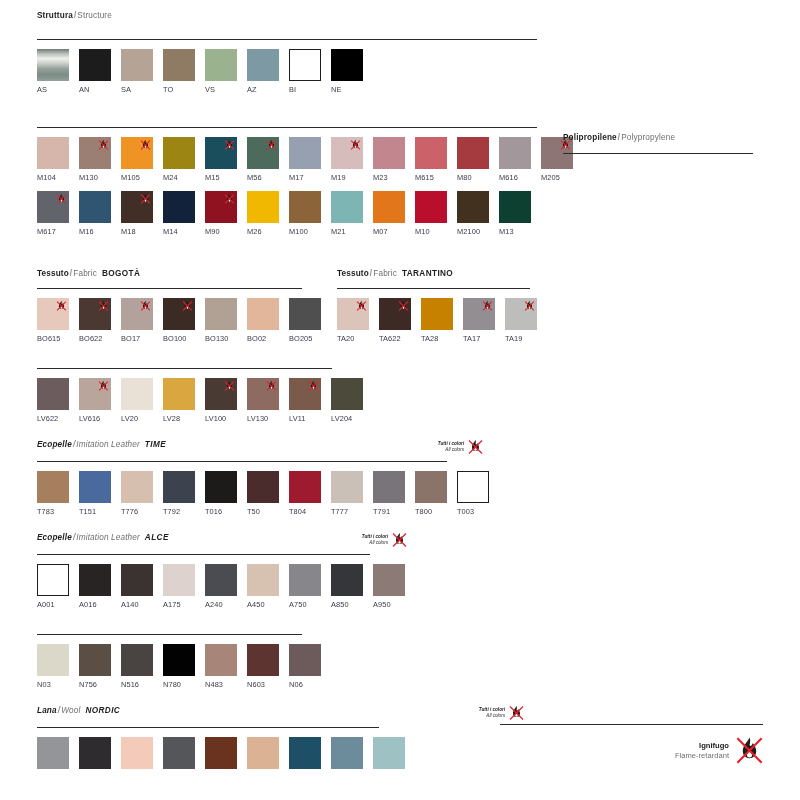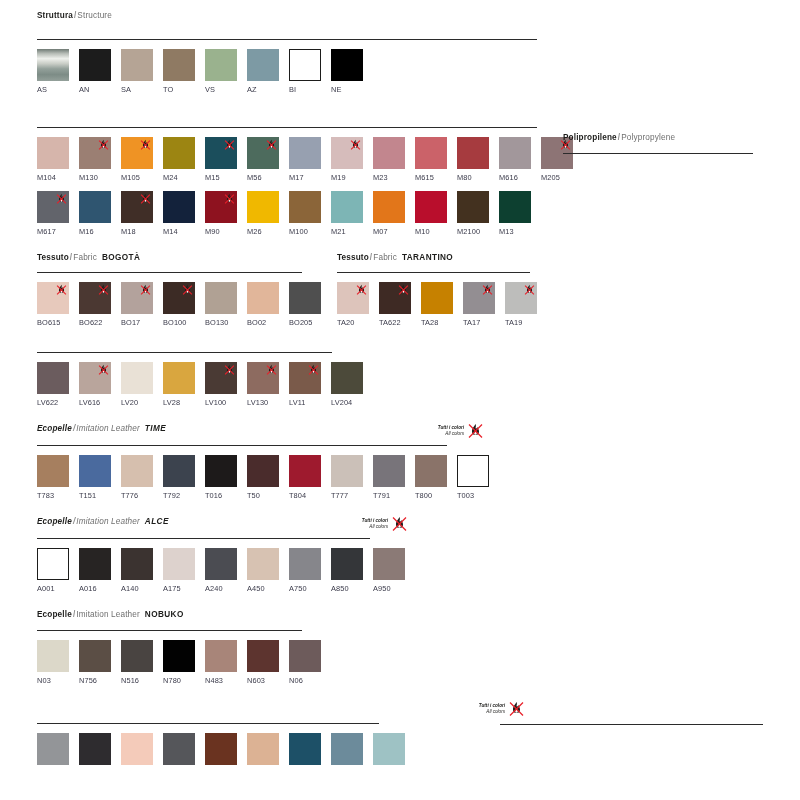--- a/index.html
+++ b/index.html
@@ -386,21 +386,21 @@
           </div>
           <div class="swatch-cell">
             <div class="swatch" style="background-color: rgb(13, 64, 48);"></div>
             <div class="swatch-label">M13</div>
           </div>
         </div>
     </div>
 
     <div class="spacer-16"></div>
 
-    <div style="position:relative;display:flex;">
+    <div style="position:relative;display:flex;margin-top:16px;">
 
       <div style="width:300px;">
         <div class="heading-line">
           <span class="h-bold">Tessuto</span><span class="h-slash">/</span><span class="h-light">Fabric</span><span class="h-name">BOGOTÀ</span>
         </div>
         <div style="height:5px"></div>
         <hr class="rule" style="width:265px">
         <div class="swatch-row">
             <div class="swatch-cell">
               <div class="swatch" style="background-color: rgb(231, 201, 188);">
@@ -744,23 +744,20 @@
           <div class="swatch-cell">
             <div class="swatch" style="background-color: rgb(139, 122, 118);"></div>
             <div class="swatch-label">A950</div>
           </div>
         </div>
     </div>
 
     <div class="spacer-16"></div>
 
     <div class="section">
-      <div class="heading-line">
-        <span class="h-bold">Ecopelle</span><span class="h-slash">/</span><span class="h-light">Imitation Leather</span><span class="h-name">NOBUKO</span>
-      </div>
       <div style="height:5px"></div>
       <hr class="rule" style="width:265px">
       <div class="swatch-row">
           <div class="swatch-cell">
             <div class="swatch" style="background-color: rgb(220, 216, 201);"></div>
             <div class="swatch-label">N03</div>
           </div>
           <div class="swatch-cell">
             <div class="swatch" style="background-color: rgb(91, 78, 69);"></div>
             <div class="swatch-label">N756</div>
@@ -785,20 +782,23 @@
             <div class="swatch" style="background-color: rgb(109, 91, 91);"></div>
             <div class="swatch-label">N06</div>
           </div>
         </div>
     </div>
 
     <div class="spacer-16"></div>
 
     <div class="section">
       <div class="section-head" style="position:relative;height:18px;">
+        <div class="heading-line">
+          <span class="h-bold">Lana</span><span class="h-slash">/</span><span class="h-light">Wool</span><span class="h-name">NORDIC</span>
+        </div>
         <div class="allcolors" style="right:13px;">
           <div class="allcolors-text">
             <div class="it">Tutti i colori</div>
             <div class="en">All colors</div>
           </div>
           <div class="allcolors-icon">
             <svg viewBox="0 0 30 32">
               <path d="M15 2 C12 8 8 10 8 17 a7 7 0 0 0 14 0 c0-4-2-6-3.5-9 C17.5 11 16.5 12 15 10 C16 7 16 4 15 2 Z" fill="#1d1d1b"></path>
               <path d="M15 16 c-1.6 2-2.6 3-2.6 5 a2.6 2.6 0 0 0 5.2 0 c0-2-1-3-2.6-5 Z" fill="#ffffff"></path>
               <path d="M2 3 L28 29" stroke="#e8202a" stroke-width="2.6" fill="none"></path>
@@ -846,15 +846,29 @@
       <div class="heading-line">
         <span class="h-bold">Polipropilene</span><span class="h-slash">/</span><span class="h-light">Polypropylene</span>
       </div>
       <div style="height:5px"></div>
       <hr class="rule" style="width:190px">
     </div>
   </div>
 
   <div class="legend">
     <hr class="rule">
+    <div class="legend-body">
+      <div class="legend-text">
+        <div class="it">Ignifugo</div>
+        <div class="en">Flame-retardant</div>
+      </div>
+      <div class="legend-icon">
+        <svg viewBox="0 0 30 32">
+          <path d="M15 1.5 C12 8 7.5 10 7.5 17.2 a7.5 7.5 0 0 0 15 0 c0-4.2-2.1-6.3-3.7-9.4 C17.3 11 16.3 12 15 9.8 C16.1 6.8 16.1 4 15 1.5 Z" fill="#1d1d1b"></path>
+          <path d="M15 15.8 c-1.7 2.1-2.8 3.2-2.8 5.3 a2.8 2.8 0 0 0 5.6 0 c0-2.1-1.1-3.2-2.8-5.3 Z" fill="#ffffff"></path>
+          <path d="M1.5 2.5 L28.5 29.5" stroke="#e8202a" stroke-width="2.4" fill="none"></path>
+          <path d="M28.5 2.5 L1.5 29.5" stroke="#e8202a" stroke-width="2.4" fill="none"></path>
+        </svg>
+      </div>
+    </div>
   </div>
 
 </div>
 
 </body></html>

